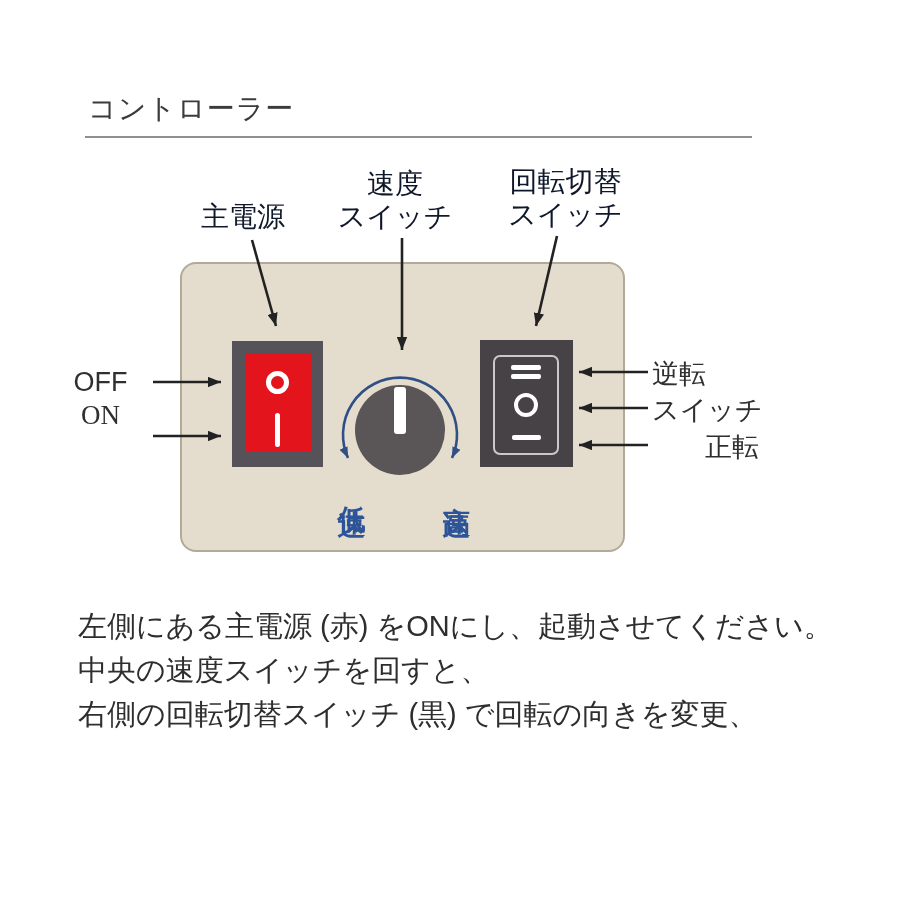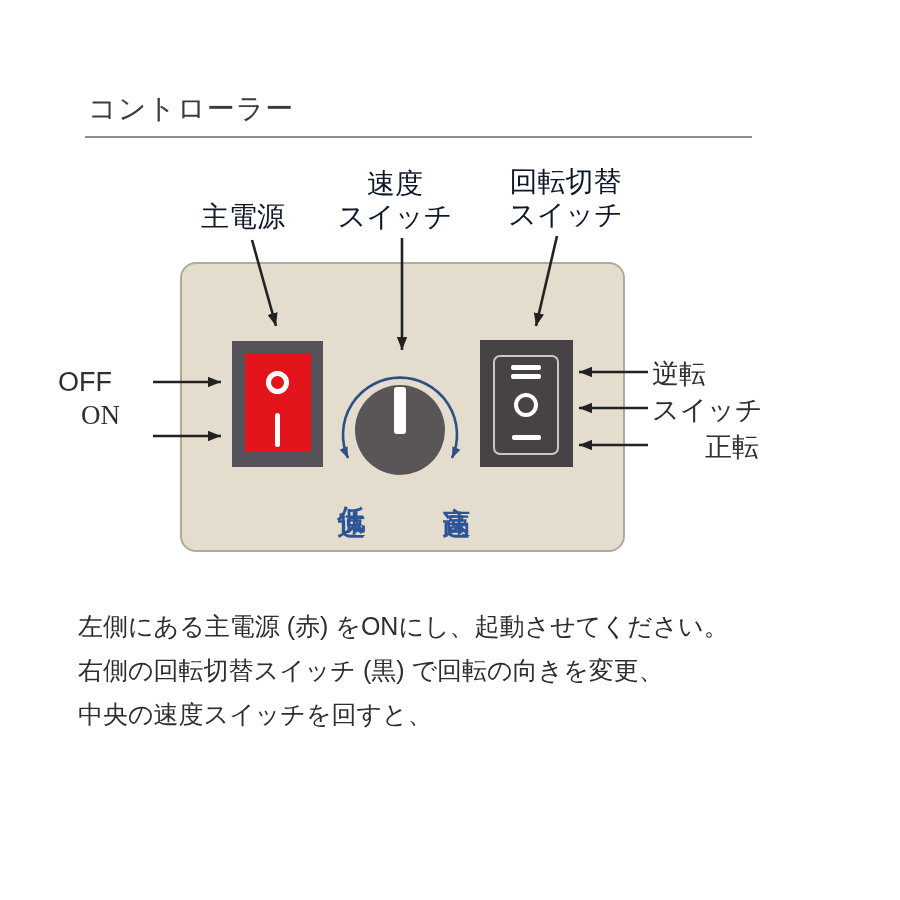--- a/index.html
+++ b/index.html
@@ -50,29 +50,29 @@
 
   
   .rotation-frame{left:480px;top:340px;width:93px;height:127px;background:var(--rotation-black);}
   .rotation-inner{left:493px;top:355px;width:66px;height:100px;border:2px solid #c9c9c9;border-radius:7px;}
   .sym-eq-top{left:511px;top:365px;width:30px;height:5px;background:#ffffff;border-radius:2px;}
   .sym-eq-bottom{left:511px;top:374px;width:30px;height:5px;background:#ffffff;border-radius:2px;}
   .sym-ring-black{left:514px;top:393px;width:24px;height:24px;border:4px solid #ffffff;border-radius:50%;}
   .sym-dash{left:512px;top:435px;width:29px;height:5px;background:#ffffff;border-radius:2px;}
 
   .state-label{font-size:27px;color:#2f2f2f;text-align:center;}
-  .label-off{left:58px;top:367px;width:85px;text-align:left;}
+  .label-off{left:58px;top:367px;width:85px;text-align:center;}
   .label-on{left:58px;top:400px;width:85px;text-align:center;font-family:Liberation Serif, serif;}
   .label-reverse{left:652px;top:356px;}
   .label-pause{left:652px;top:392px;}
   .label-forward{left:665px;top:429px;margin-left:40px;}
 
   .overlay{left:0;top:0;width:900px;height:900px;pointer-events:none;}
 
-  .description{left:78px;top:604px;width:790px;font-size:25px;line-height:44px;color:var(--text-dark);}
+  .description{left:78px;top:604px;width:790px;font-size:29px;line-height:44px;color:var(--text-dark);}
 </style>
 </head>
 <body>
 
 <div id="canvas">
 
   <div class="abs page-title">コントローラー</div>
   <div class="abs title-rule"></div>
 
   <div class="abs callout callout-main-power">主電源</div>
@@ -132,17 +132,17 @@
 
     <line x1="648" y1="372" x2="579" y2="372" stroke="#222" stroke-width="2.6" marker-end="url(#ah-black)"></line>
     <line x1="648" y1="408" x2="579" y2="408" stroke="#222" stroke-width="2.6" marker-end="url(#ah-black)"></line>
     <line x1="648" y1="445" x2="579" y2="445" stroke="#222" stroke-width="2.6" marker-end="url(#ah-black)"></line>
 
     <path d="M 348 458 A 57 57 0 1 1 452 458" fill="none" stroke="#2f4f85" stroke-width="2.6" marker-start="url(#ah-blue-start)" marker-end="url(#ah-blue)"></path>
   </svg>
 
   <div class="abs description">
     <div>左側にある主電源 (赤) をONにし、起動させてください。</div>
+    <div>中央の速度スイッチを回すと、</div>
     <div>右側の回転切替スイッチ (黒) で回転の向きを変更、</div>
-    <div>中央の速度スイッチを回すと、</div>
   </div>
 
 </div>
 
 </body></html>

